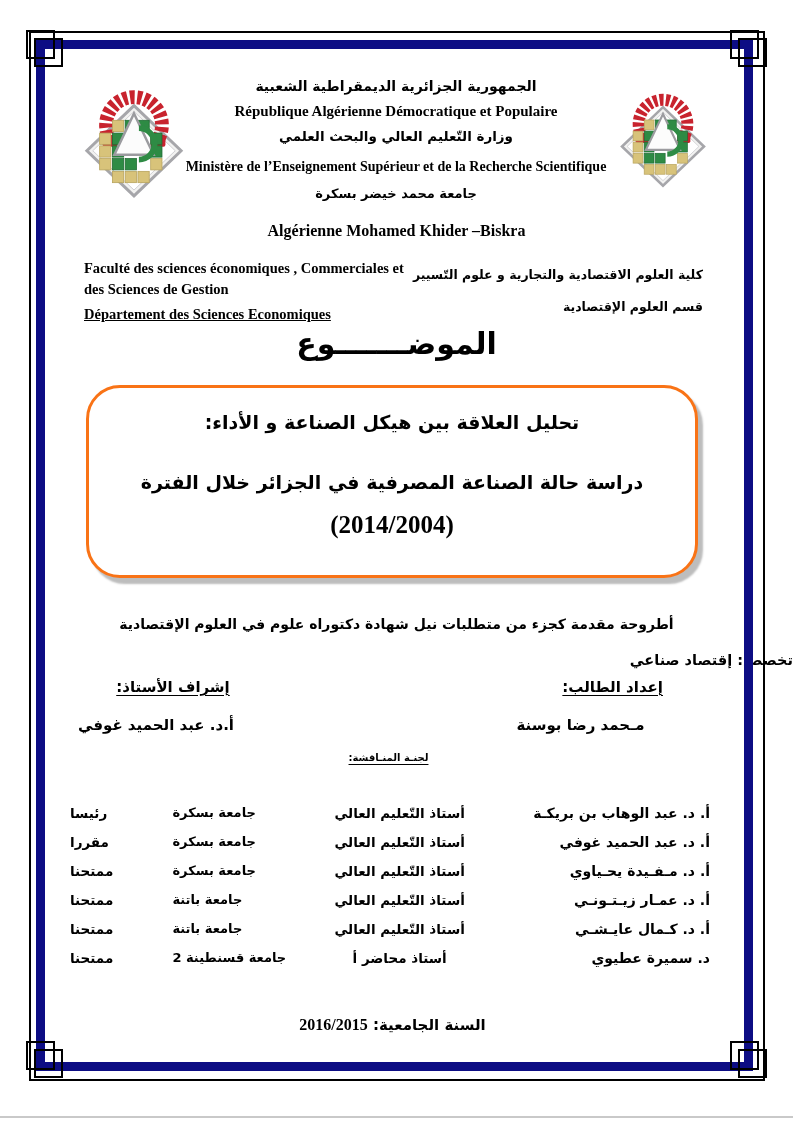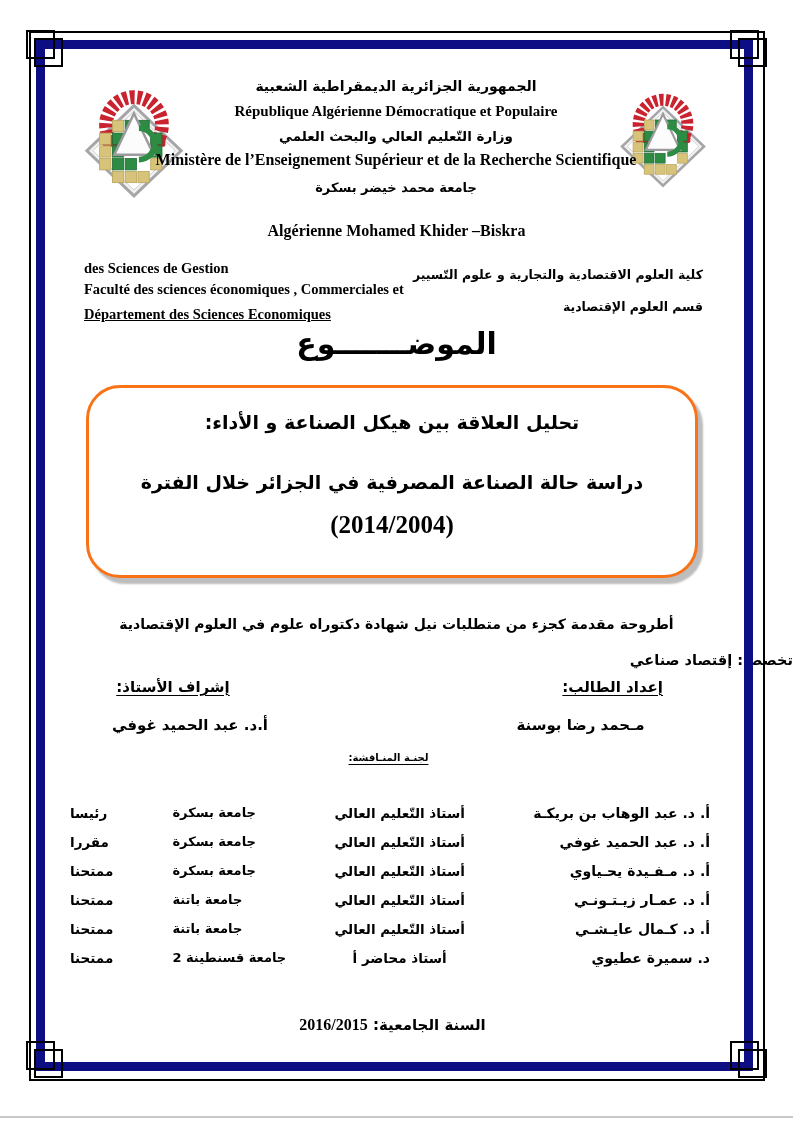--- a/index.html
+++ b/index.html
@@ -22,21 +22,21 @@
   
   .logo{position:absolute;z-index:4;}
   .logo-left{left:80px;top:72px;}
   .logo-right{left:616px;top:78px;}
 
   
   .hdr{position:absolute;left:126px;width:540px;top:78px;text-align:center;z-index:5;}
   .hdr .ar1{font-size:14px;direction:rtl;}
   .hdr .fr1{font-size:15px;font-family:"Liberation Serif",serif;white-space:nowrap;margin-top:9px;}
   .hdr .ar2{font-size:13.5px;direction:rtl;margin-top:8px;}
-  .hdr .fr2{font-size:16px;font-family:"Liberation Serif",serif;white-space:nowrap;margin-top:7px;}
+  .hdr .fr2{font-size:14px;font-family:"Liberation Serif",serif;white-space:nowrap;margin-top:15px;}
   .hdr .ar3{font-size:13px;direction:rtl;margin-top:11px;}
   .universite{position:absolute;left:0;right:0;top:222px;text-align:center;
         font-family:"Liberation Serif",serif;font-size:16px;}
 
   
   .fac-fr{position:absolute;left:84px;top:258px;width:420px;
         font-family:"Liberation Serif",serif;font-size:14.5px;line-height:21px;}
   .fac-fr .dept{margin-top:4px;text-decoration:underline;}
   .fac-ar{position:absolute;right:90px;top:266px;width:330px;direction:rtl;text-align:right;
         font-size:12.5px;line-height:17px;}
@@ -54,21 +54,21 @@
   
   .these{position:absolute;left:0;right:0;top:616px;text-align:center;direction:rtl;font-size:14px;}
   .spec{position:absolute;left:0;right:0;top:652px;text-align:right;direction:rtl;font-size:14.5px;}
 
   
   .prep-student{position:absolute;right:130px;top:678px;width:165px;direction:rtl;}
   .prep-student .lbl{text-align:right;font-size:15px;}
   .prep-student .nm{text-align:center;margin-top:20px;font-size:15px;}
   .prep-supervisor{position:absolute;left:78px;top:678px;width:190px;direction:rtl;}
   .prep-supervisor .lbl{text-align:center;font-size:15px;}
-  .prep-supervisor .nm{text-align:right;margin-top:20px;font-size:15px;}
+  .prep-supervisor .nm{text-align:left;margin-top:20px;font-size:15px;}
   .u{text-decoration:underline;text-underline-offset:3px;}
 
   
   .committee-heading{position:absolute;left:0;right:16px;top:752px;text-align:center;direction:rtl;font-size:10px;}
   .committee-table{position:absolute;left:70px;top:798px;width:640px;direction:rtl;}
   .crow{display:flex;align-items:center;height:29px;direction:rtl;}
   .c-name{width:35%;text-align:right;font-size:14px;}
   .c-title{width:27%;text-align:center;font-size:13.5px;}
   .c-univ{width:22%;text-align:left;font-size:13px;}
   .c-role{width:16%;text-align:left;font-size:13.5px;}
@@ -157,22 +157,22 @@
   <div class="hdr">
     <div class="ar1">الجمهورية الجزائرية الديمقراطية الشعبية</div>
     <div class="fr1">République Algérienne Démocratique et Populaire</div>
     <div class="ar2">وزارة التّعليم العالي والبحث العلمي</div>
     <div class="fr2">Ministère de l’Enseignement Supérieur et de la Recherche Scientifique</div>
     <div class="ar3">جامعة محمد خيضر بسكرة</div>
   </div>
   <div class="universite">Algérienne Mohamed Khider –Biskra</div>
 
   <div class="fac-fr">
+    <div>Faculté des sciences économiques , Commerciales et</div>
     <div>des Sciences de Gestion</div>
-    <div>Faculté des sciences économiques , Commerciales et</div>
     <div class="dept">Département des Sciences Economiques</div>
   </div>
   <div class="fac-ar">
     <div>كلية العلوم الاقتصادية والتجارية و علوم  التّسيير</div>
     <div class="dept">قسم العلوم الإقتصادية</div>
   </div>
 
   <div class="mawdoo">الموضـــــــوع</div>
   <div class="title-box">
     <div class="tb1">تحليل العلاقة بين هيكل الصناعة و الأداء:</div>

